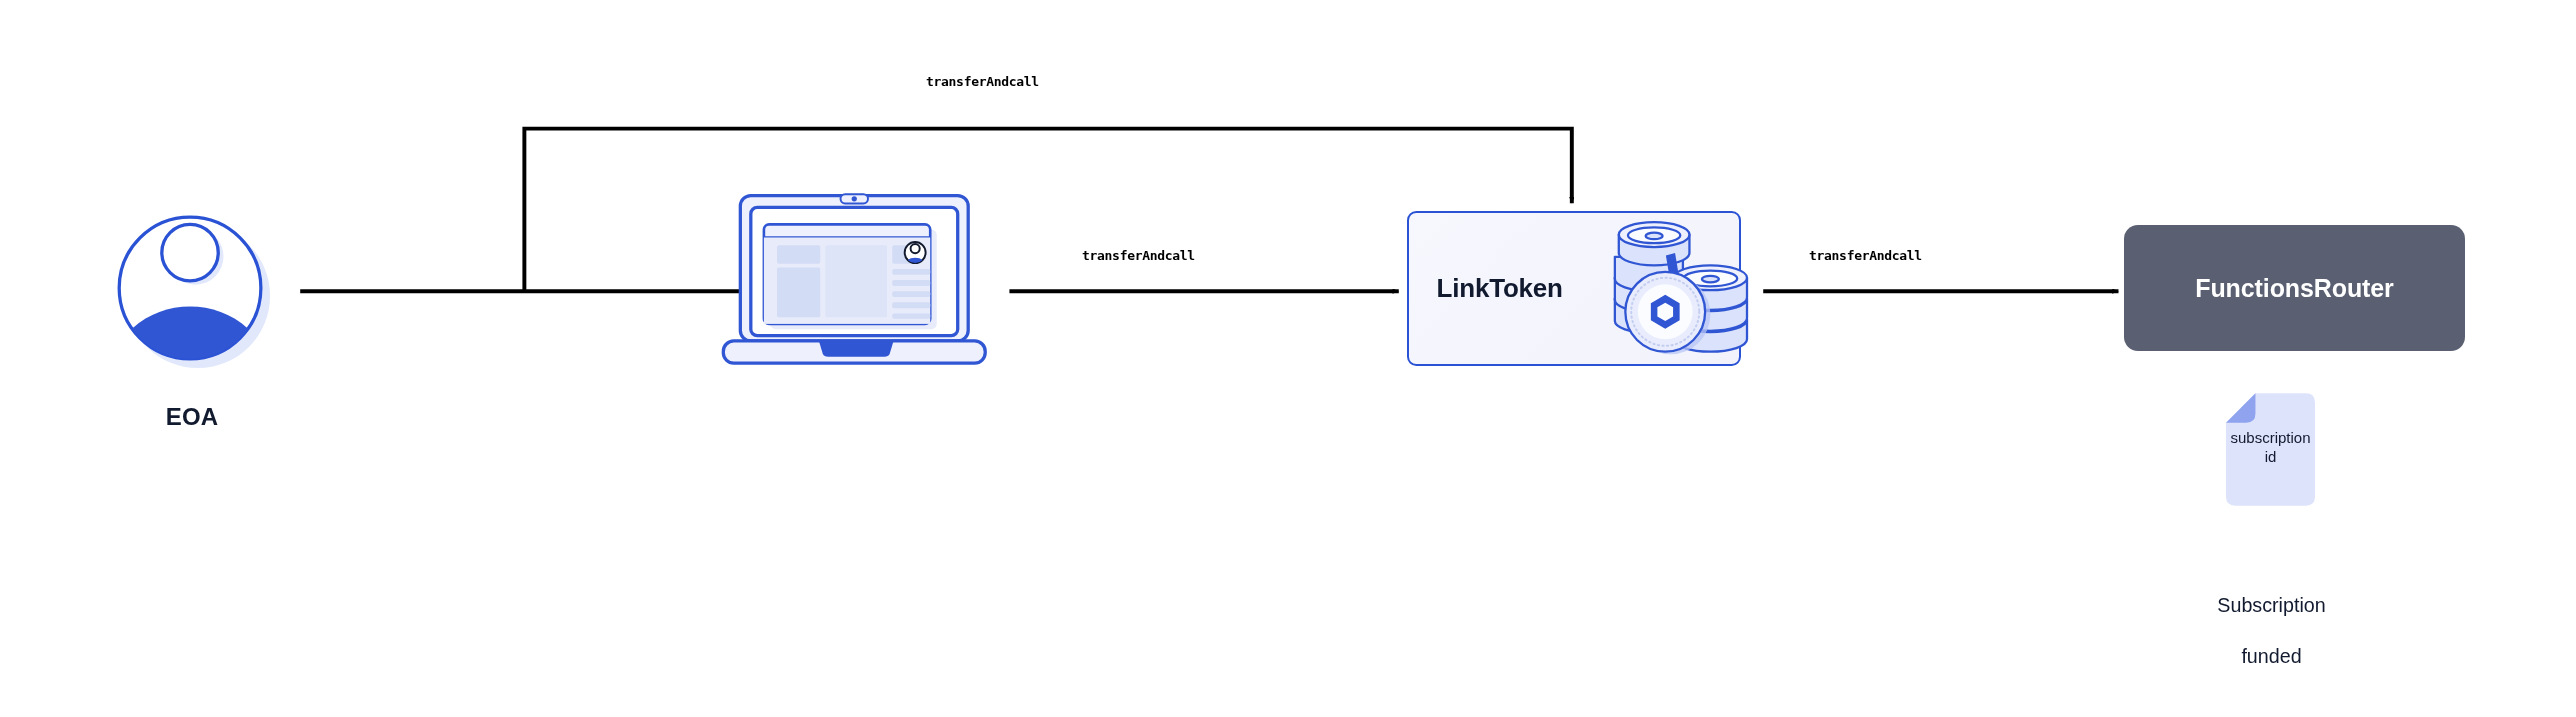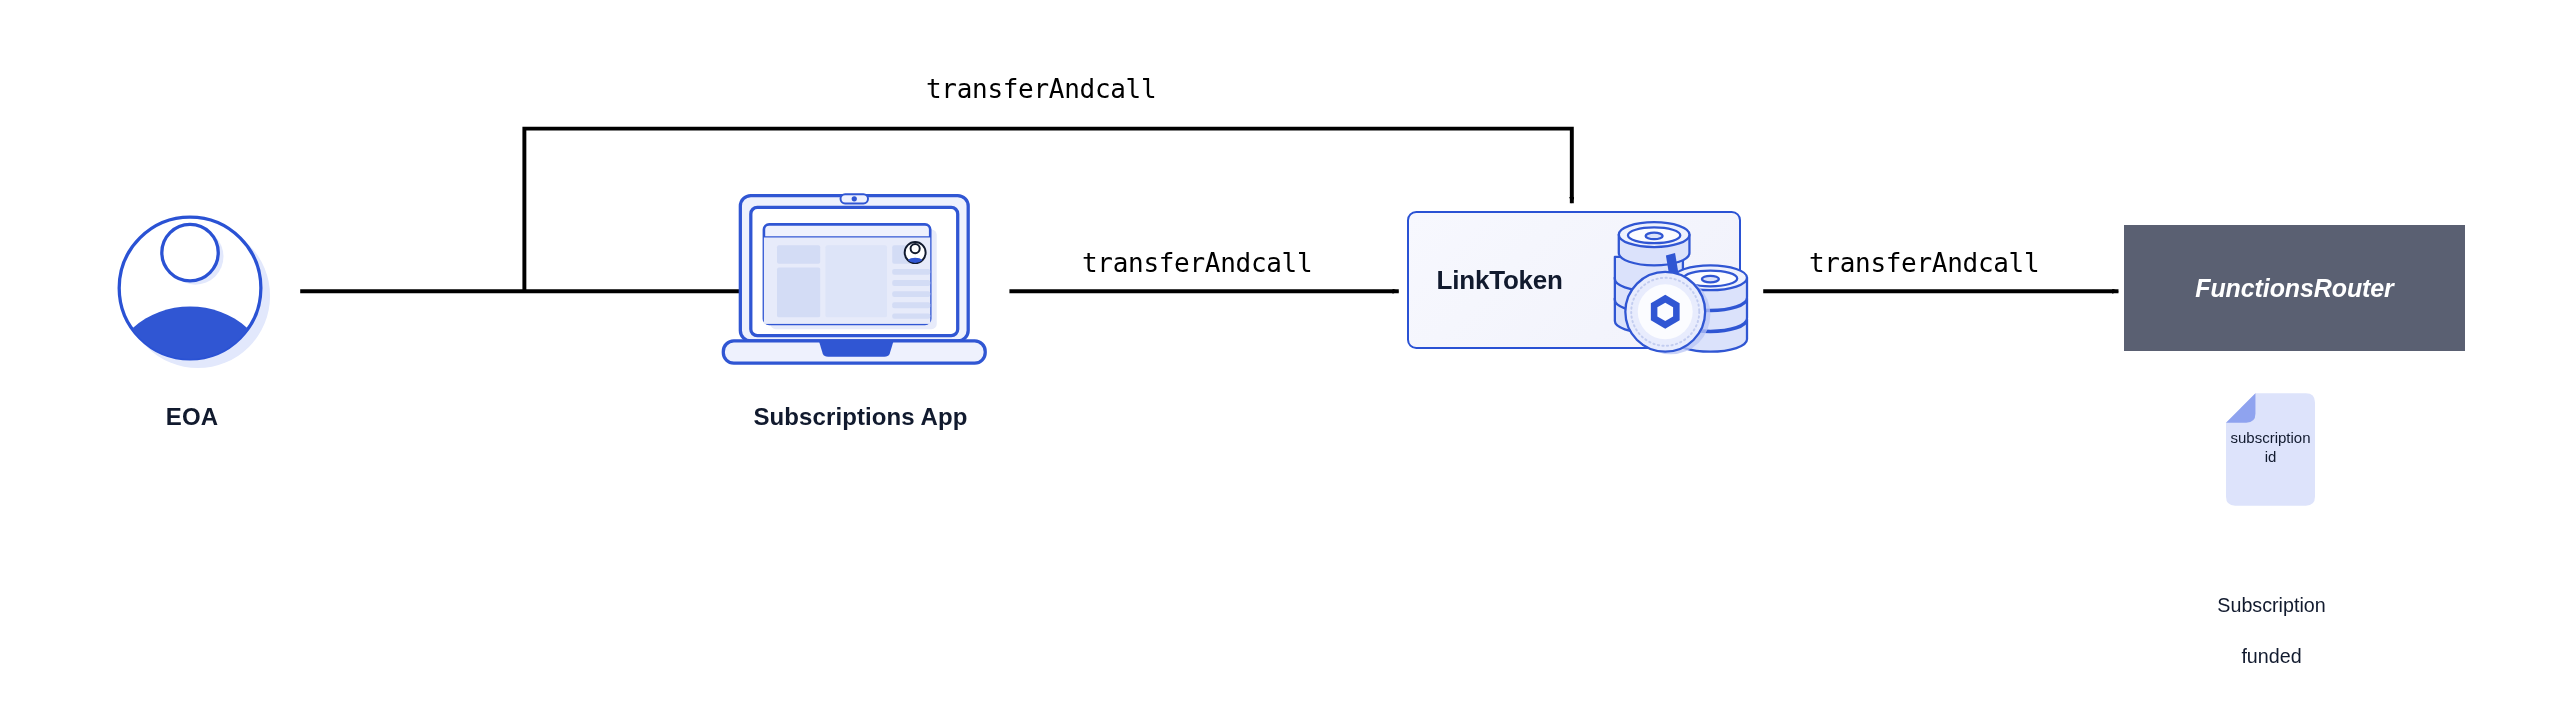--- a/index.html
+++ b/index.html
@@ -30,24 +30,25 @@
     color: #111a2e;
     white-space: nowrap;
     line-height: 1.15;
   }
   .node-label.big { font-size: 24px; letter-spacing: 0.1px; }
 
   
   .edge-label {
     position: absolute;
     font-family: "DejaVu Sans Mono", "Liberation Mono", monospace;
-    font-size: 26px;
+    font-size: 13px;
     color: #000000;
     white-space: nowrap;
     letter-spacing: -0.3px;
+    font-weight: bold;
   }
 
   
   .box {
     position: absolute;
     box-sizing: border-box;
     display: flex;
     align-items: center;
   }
   .box-linktoken {
@@ -58,23 +59,22 @@
   .box-linktoken .box-text {
     font-family: "Liberation Sans", sans-serif;
     font-weight: bold;
     font-size: 26px;
     color: #111a2e;
     padding-left: 27.5px;
     letter-spacing: -0.2px;
   }
   .box-router {
     background: #5a6072;
-    border-radius: 0;
+    border-radius: 14px;
     justify-content: center;
-    font-style: italic;
   }
   .box-router .box-text {
     font-family: "Liberation Sans", sans-serif;
     font-weight: bold;
     font-size: 25px;
     color: #ffffff;
     letter-spacing: -0.1px;
   }
 
   
@@ -190,23 +190,22 @@
       <g clip-path="url(#appAvClip)">
         <ellipse cx="295" cy="116" rx="17" ry="13" fill="#3056d3"></ellipse>
       </g>
       <circle cx="295" cy="89" r="7" fill="#ffffff" stroke="#111a2e" stroke-width="3"></circle>
 
       <rect x="2" y="230" width="400" height="34" rx="16" ry="16" fill="#eef1fd" stroke="#3056d3" stroke-width="5"></rect>
 
       <path d="M 148,230 L 262,230 L 256,250 Q 254,254 248,254 L 162,254 Q 156,254 154,250 Z" fill="#3056d3"></path>
     </svg>
   </div>
-  <div class="node-label big" style="left:690px; top:403px; width:341px;">Subscriptions App</div>
-
-  <div class="box box-linktoken" style="left:1407px; top:211px; width:334px; height:138px;">
+
+  <div class="box box-linktoken" style="left:1407px; top:211px; width:334px; height:155px;">
     <span class="box-text">LinkToken</span>
   </div>
 
   <div class="abs" style="left:1603px; top:215px; width:167px; height:157px;">
     <svg width="167" height="157" viewBox="0 0 255 240">
       <g stroke="#3056d3" stroke-width="3.5" stroke-linejoin="round">
 
         <path d="M18,128 v34 a52,18 0 0 0 104,0 v-34 z" fill="#dbe2fb"></path>
         <ellipse cx="70" cy="128" rx="52" ry="18" fill="#e8ecfd"></ellipse>
         <path d="M18,96 v34 a52,18 0 0 0 104,0 v-34 z" fill="#dbe2fb"></path>

